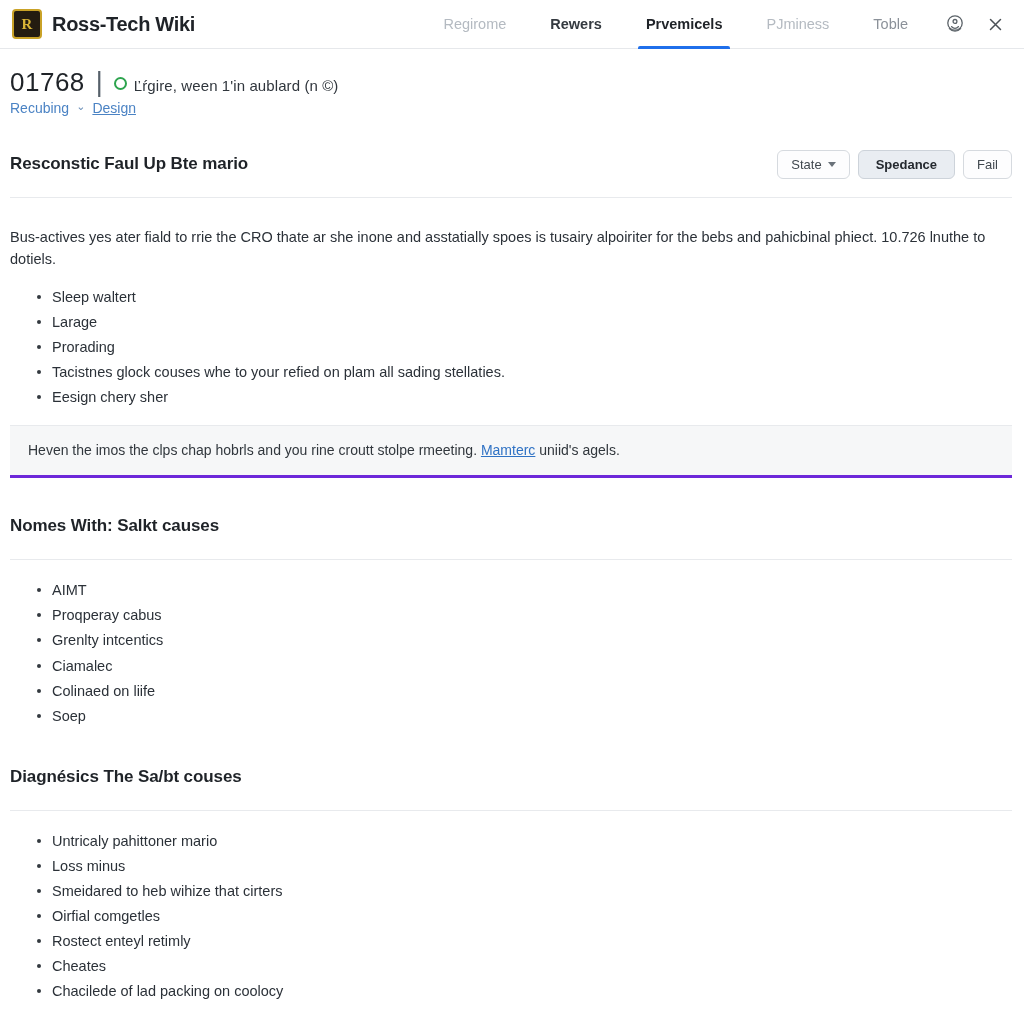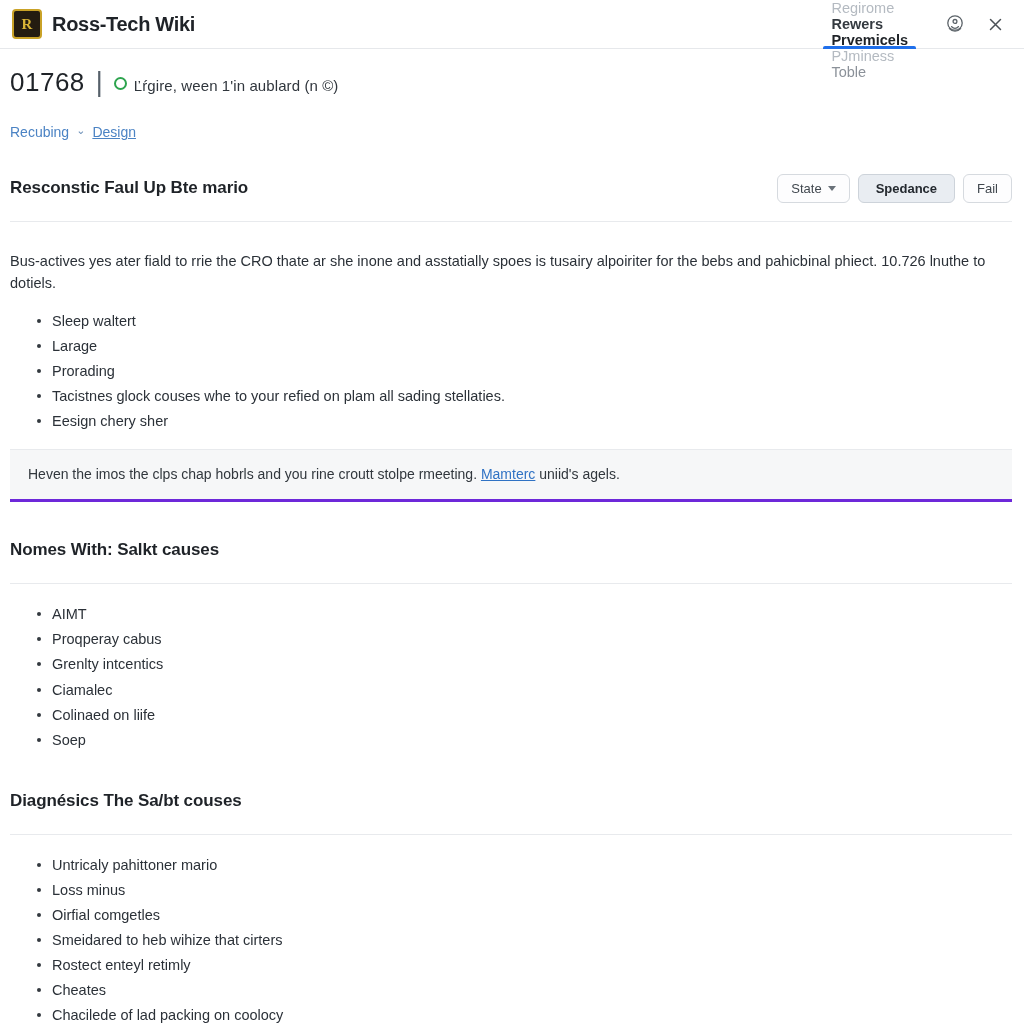--- a/index.html
+++ b/index.html
@@ -56,21 +56,20 @@
     margin-left: auto;
     display: flex;
     align-items: center;
     height: 100%;
   }
   .nav {
     display: flex;
     align-items: stretch;
     height: 100%;
     gap: 0;
-    flex-direction: column;
   }
   .nav-item {
     display: flex;
     align-items: center;
     padding: 0 22px;
     font-size: 14.5px;
     color: #8b9199;
     white-space: nowrap;
     cursor: pointer;
     position: relative;
@@ -137,21 +136,21 @@
     margin-right: 7px;
     position: relative;
     top: -1px;
   }
   .subtitle {
     font-size: 15px;
     color: #30363d;
     letter-spacing: 0.1px;
   }
   .breadcrumb {
-    margin-top: 28px;
+    margin-top: 4px;
     display: flex;
     align-items: flex-start;
     gap: 7px;
     font-size: 14px;
   }
   .crumb {
     color: #4b83c4;
     cursor: pointer;
   }
   .crumb-caret { color: #6b8fb8; font-size: 11px; }
@@ -355,22 +354,22 @@
   </section>
 
   <section>
     <div class="section-head">
       <h2 class="section-title">Diagnésics The Sa/bt couses</h2>
     </div>
     <div class="section-rule"></div>
     <ul class="bullets list-block">
       <li>Untricaly pahittoner mario</li>
       <li>Loss minus</li>
+      <li>Smeidared to heb wihize that cirters</li>
       <li>Oirfial comgetles</li>
-      <li>Smeidared to heb wihize that cirters</li>
       <li>Rostect enteyl retimly</li>
       <li>Cheates</li>
       <li>Chacilede of lad packing on coolocy</li>
     </ul>
 
   </section>
 
 </div>
 
 </body></html>

